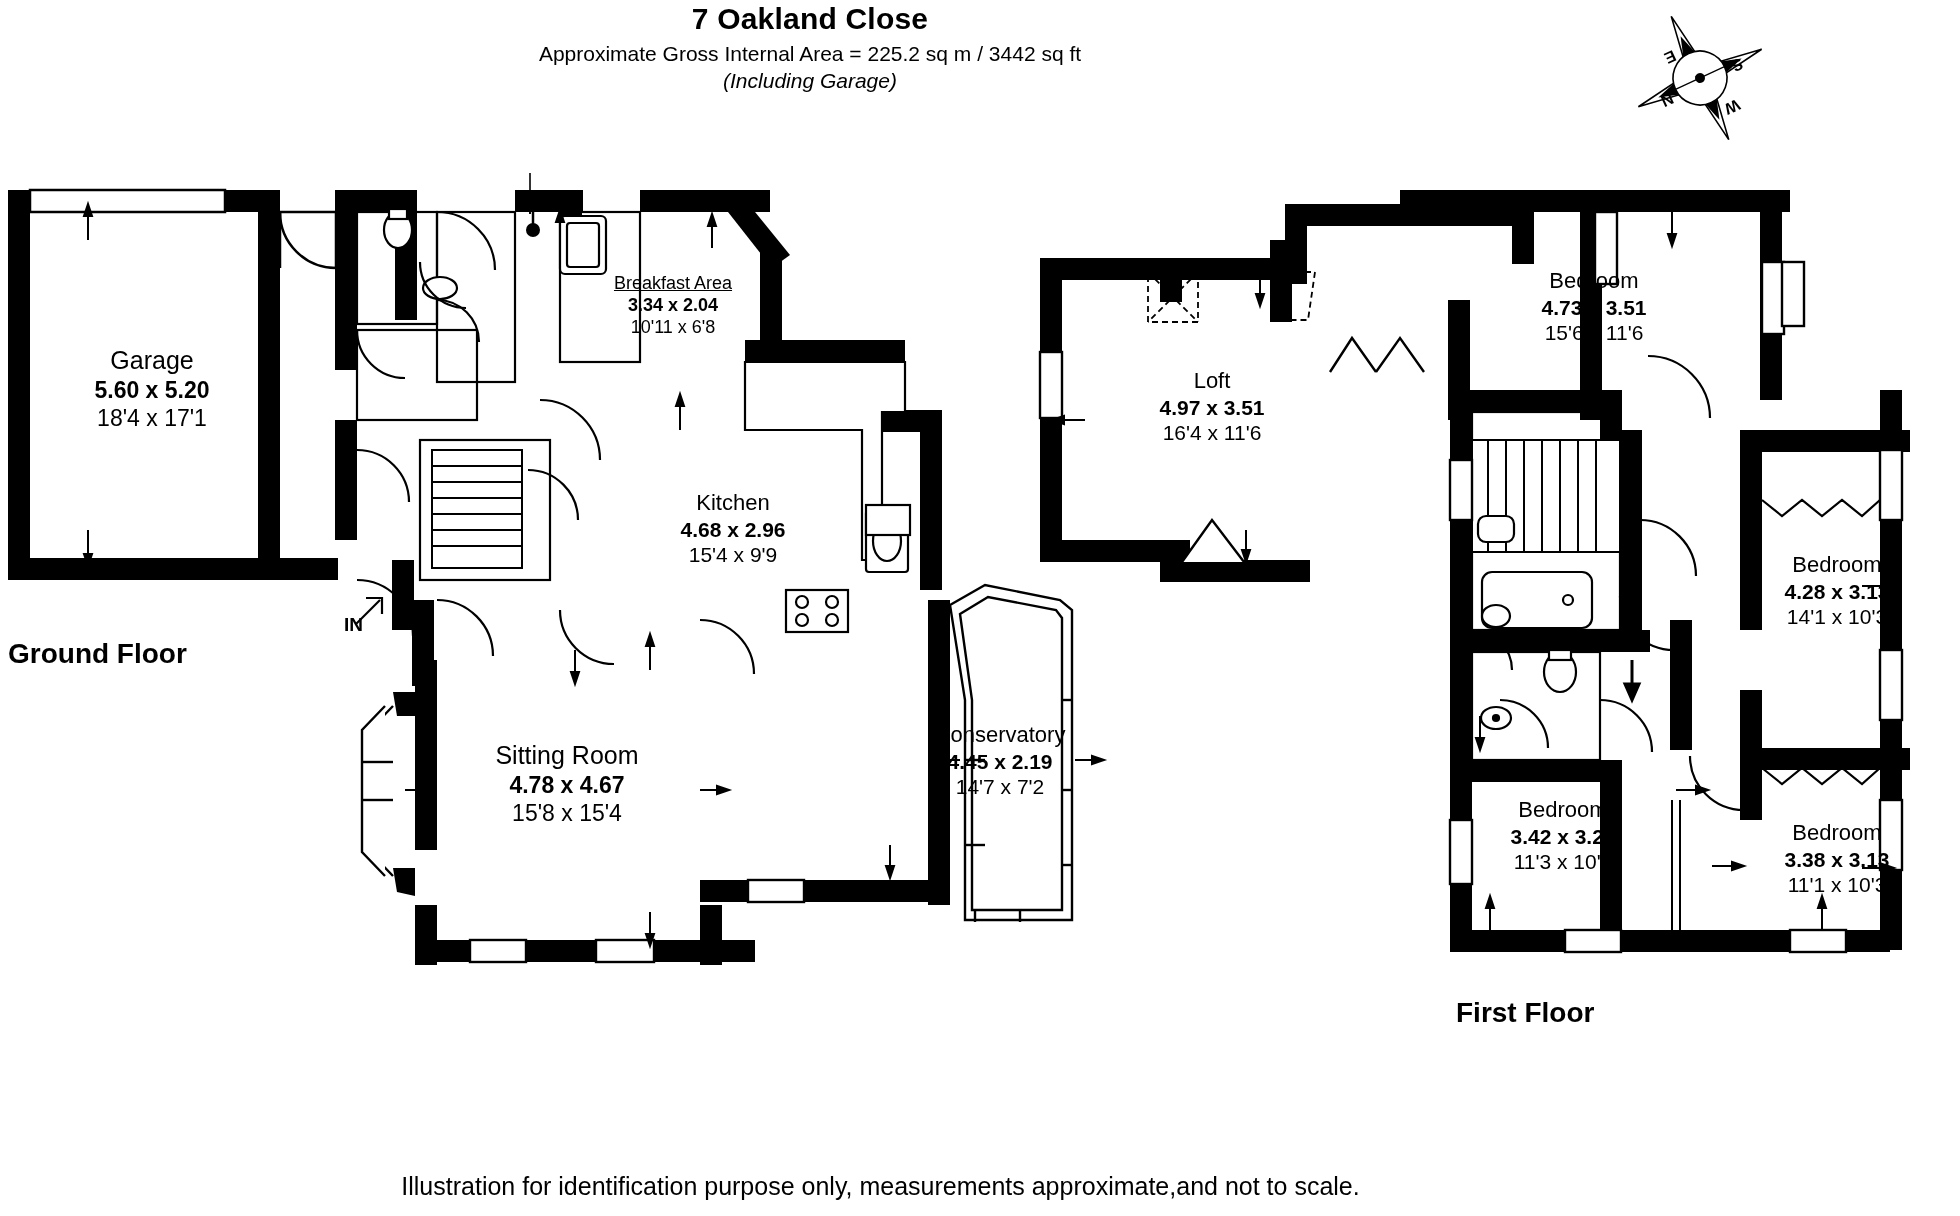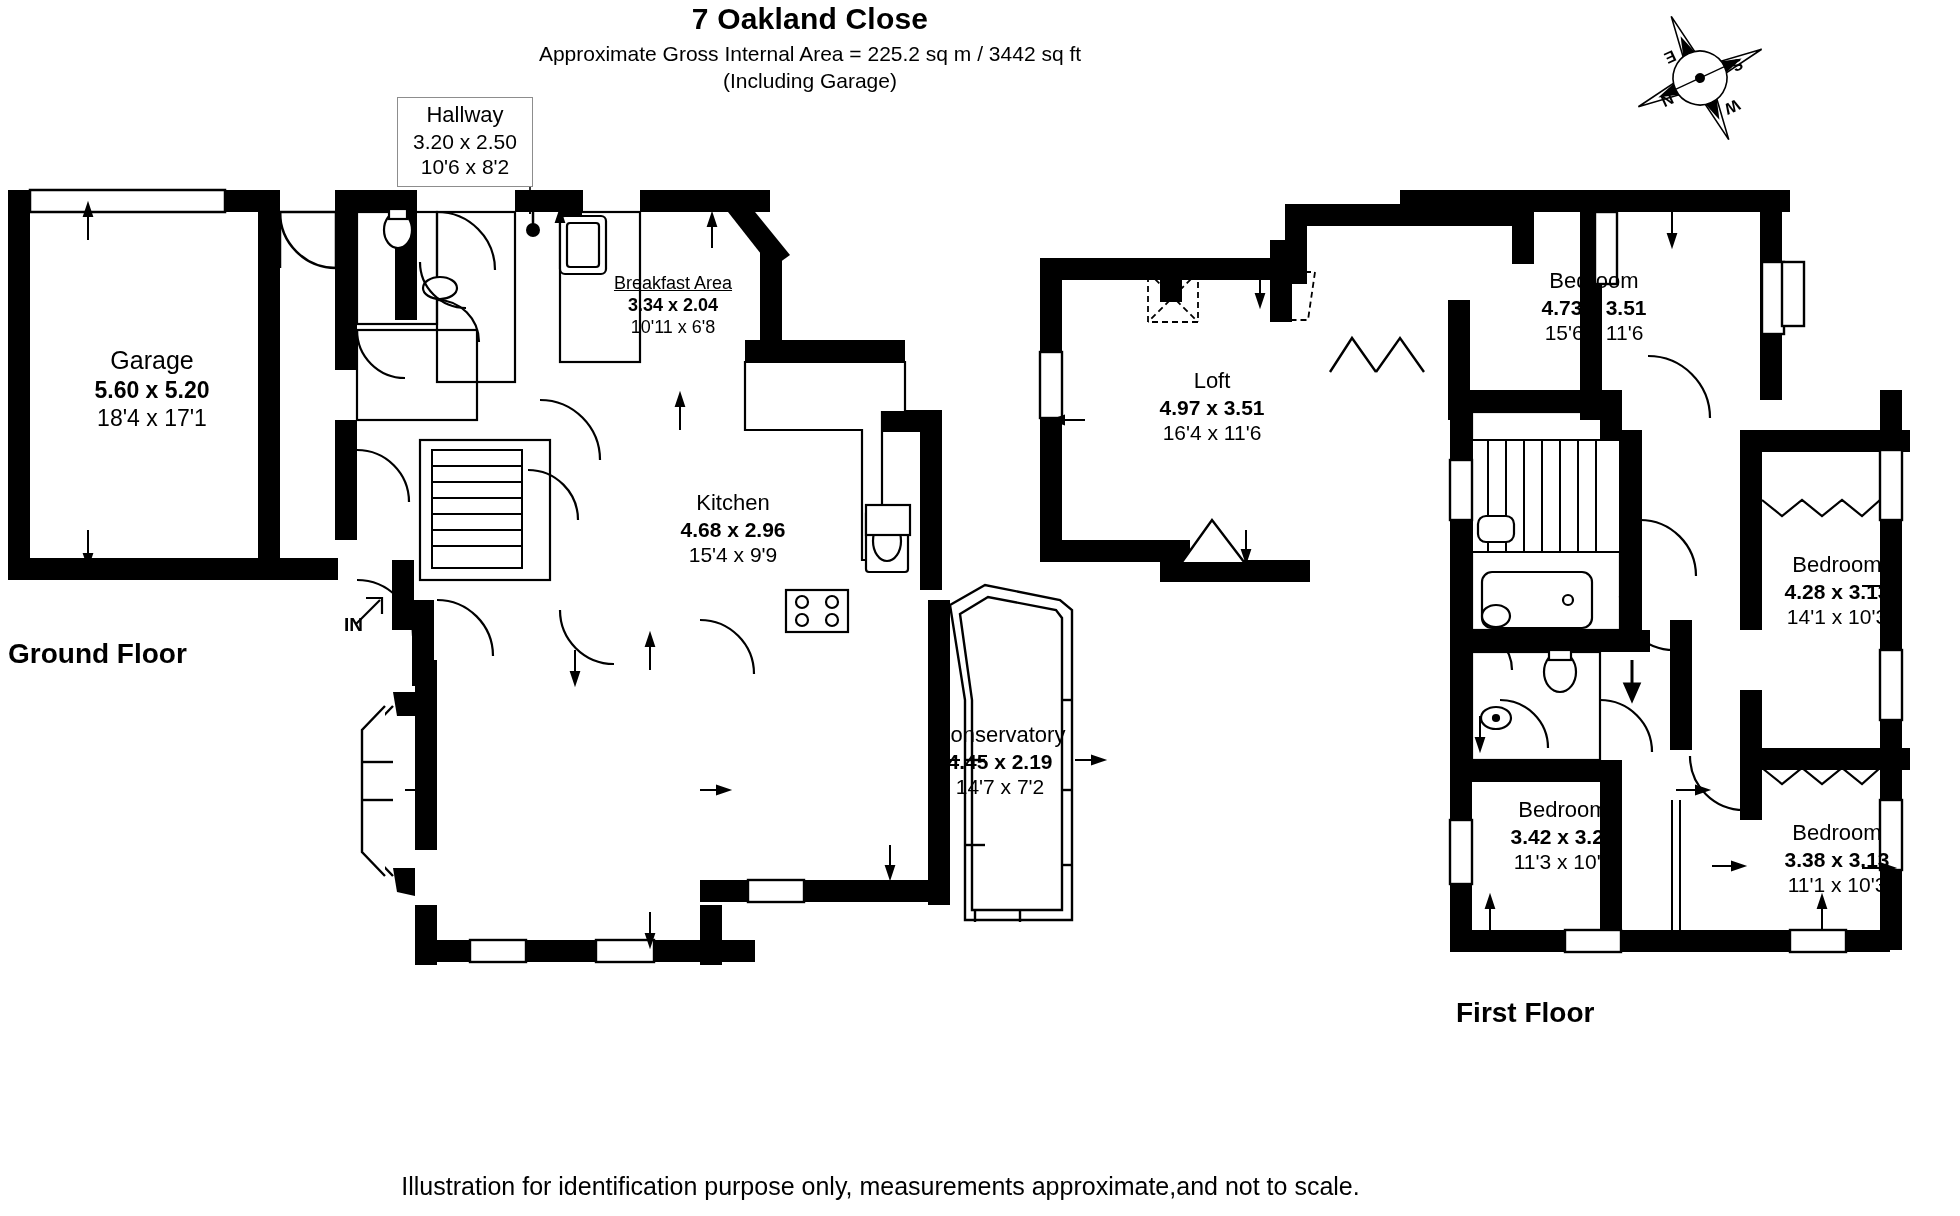--- a/index.html
+++ b/index.html
@@ -35,20 +35,21 @@
     line-height: 34px;
   }
   #plan-subtitle {
     font-size: 21px;
     line-height: 27px;
     margin-top: 4px;
   }
   #plan-subtitle2 {
     font-size: 21px;
     line-height: 27px;
+    font-style: italic;
   }
   
   .floor-title {
     position: absolute;
     font-size: 28px;
     font-weight: bold;
   }
   #ground-floor-title { left: 8px; top: 638px; }
   #first-floor-title  { left: 1456px; top: 997px; }
   
@@ -499,38 +500,38 @@
   <div class="floor-title" id="first-floor-title">First Floor</div>
 
   <div id="in-marker">IN</div>
 
   <div class="room-label rl-lg" style="left:152px; top:345px;">
     <span class="rl-name">Garage</span>
     <span class="rl-m">5.60 x 5.20</span>
     <span class="rl-ft">18'4 x 17'1</span>
   </div>
 
-  <div id="hallway-callout">
-    <span class="rl-name">Hallway</span>
-    <span class="rl-m">3.20 x 2.50</span>
-    <span class="rl-ft">10'6 x 8'2</span>
-  </div>
 
   <div class="room-label rl-sm" style="left:673px; top:273px;">
     <span class="rl-name">Breakfast Area</span>
     <span class="rl-m">3.34 x 2.04</span>
     <span class="rl-ft">10'11 x 6'8</span>
   </div>
 
   <div class="room-label rl-md" style="left:733px; top:490px;">
     <span class="rl-name">Kitchen</span>
     <span class="rl-m">4.68 x 2.96</span>
     <span class="rl-ft">15'4 x 9'9</span>
   </div>
 
+  <div class="room-label rl-lg" style="left:567px; top:740px;">
+    <span class="rl-name">Sitting Room</span>
+    <span class="rl-m">4.78 x 4.67</span>
+    <span class="rl-ft">15'8 x 15'4</span>
+  </div>
 
 
   <div class="room-label rl-md" style="left:1000px; top:722px;">
     <span class="rl-name">Conservatory</span>
     <span class="rl-m">4.45 x 2.19</span>
     <span class="rl-ft">14'7 x 7'2</span>
   </div>
 
   <div class="room-label rl-md" style="left:1212px; top:368px;">
     <span class="rl-name">Loft</span>

